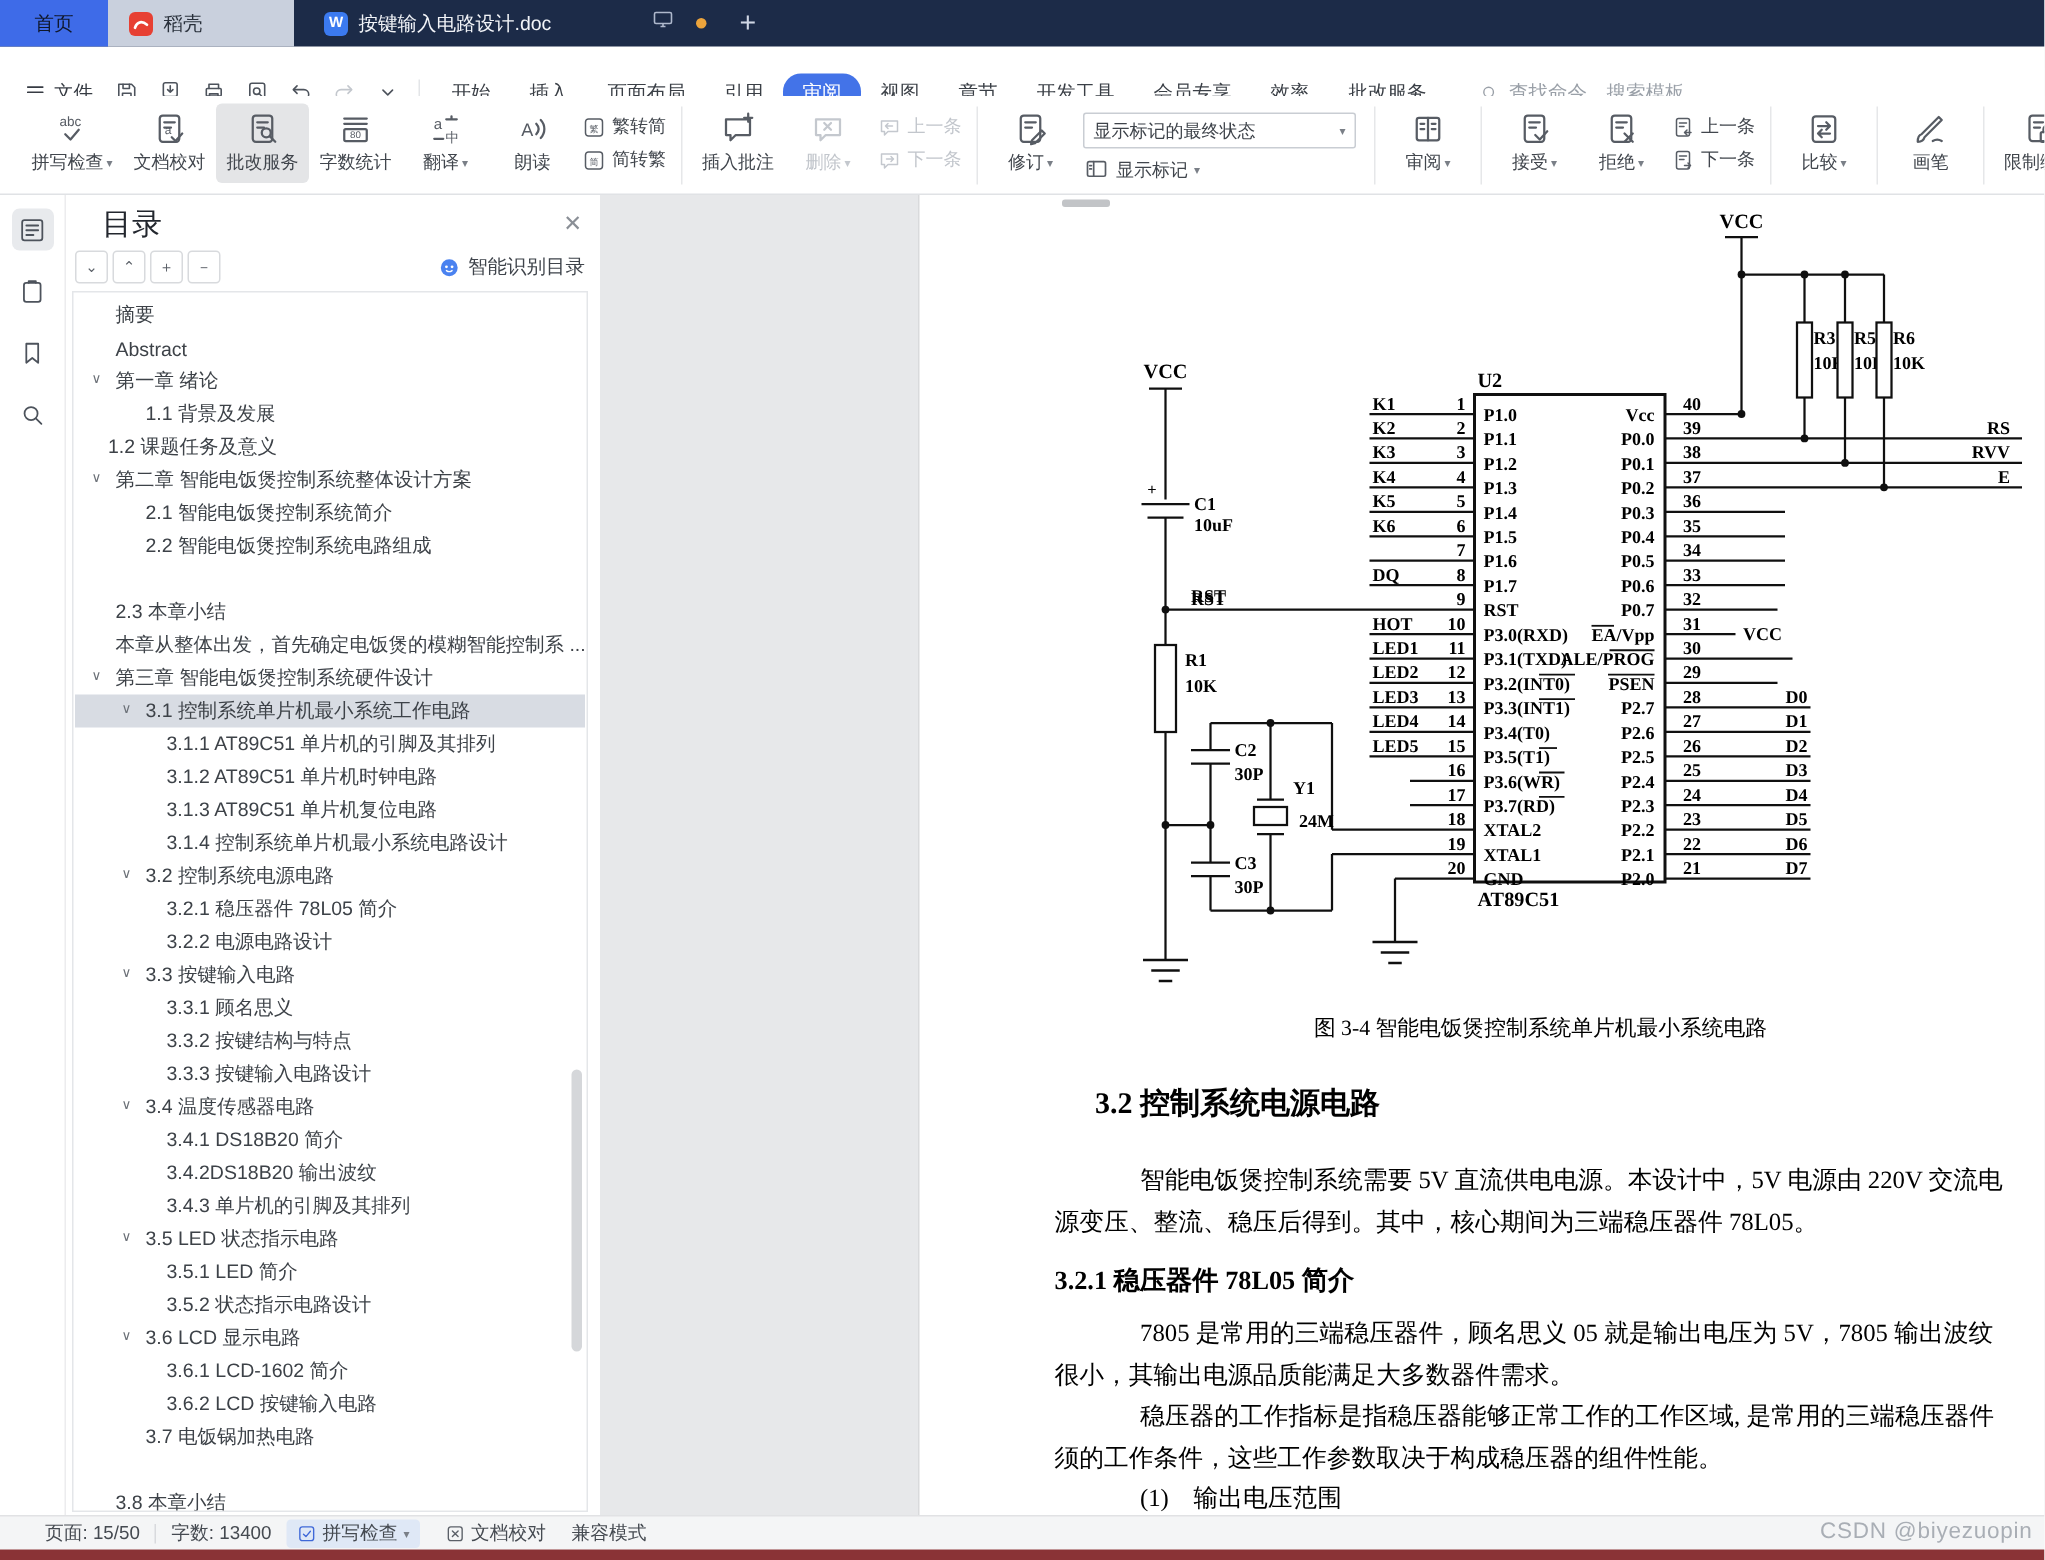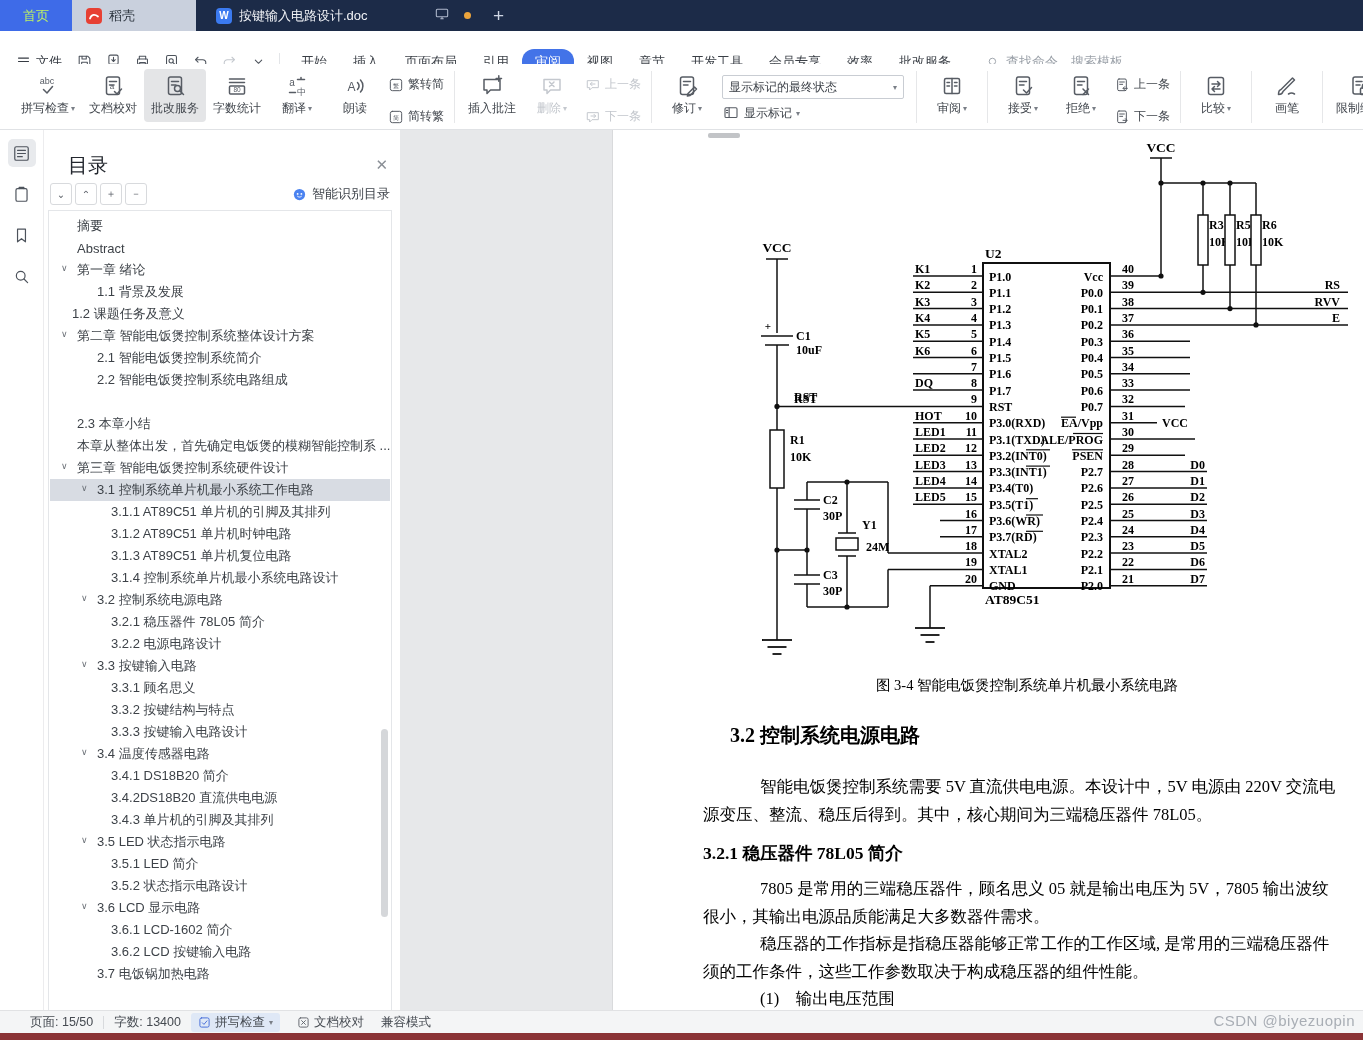--- a/index.html
+++ b/index.html
@@ -1,20 +1,20 @@
 <!DOCTYPE html>
 <html><head>
 <meta charset="utf-8">
 <style>
   html,body{margin:0;padding:0;background:#fff;}
   #root{position:relative;width:1363px;height:1040px;overflow:hidden;font-family:"Liberation Sans",sans-serif;-webkit-font-smoothing:antialiased;}
   
   .titlebar{position:absolute;left:0;top:0;width:100%;height:31px;background:#1c2b48;display:flex;align-items:stretch;}
   .tab{display:flex;align-items:center;gap:7px;padding:0 14px;font-size:13px;cursor:default;}
-  .tab-home{background:#3e6be8;color:#bef264;width:44px;justify-content:center;}
+  .tab-home{background:#3e6be8;color:#0f172a;width:44px;justify-content:center;}
   .tab-docer{background:#c9d0dd;color:#29303b;width:96px;}
   .tab-doc{color:#f2f4f8;width:200px;margin-left:6px;}
   .mini{width:16px;height:16px;border-radius:4px;display:inline-flex;align-items:center;justify-content:center;flex:none;}
   .wicon{background:#3b7af0;color:#fff;font-size:10px;font-weight:bold;}
   .tb-right{display:flex;align-items:center;gap:14px;margin-left:4px;}
   .monitor-ic svg{width:16px;height:16px;}
   .monitor-ic svg *{stroke:#aeb8cc;fill:none;stroke-width:1.6;}
   .dot{width:7px;height:7px;border-radius:50%;background:#eca43c;}
   .newtab{color:#cfd6e4;font-size:19px;display:flex;align-items:center;padding:0 12px;margin-left:10px;}
   
@@ -39,37 +39,37 @@
   .btn{display:flex;flex-direction:column;align-items:center;gap:2px;padding:5px 7px;border-radius:4px;min-width:44px;}
   .btn .lbl{font-size:12px;color:#41464d;white-space:nowrap;display:flex;align-items:center;gap:2px;}
   .btn.active{background:#e4e5e7;}
   .btn.disabled .lbl{color:#c2c6cc;}
   .ic{width:24px;height:24px;}
   .ic *{stroke:#575c64;fill:none;stroke-width:1.5;stroke-linecap:round;stroke-linejoin:round;}
   .ic text{fill:#575c64;stroke:none;font-family:"Liberation Sans",sans-serif;}
   .disabled .ic *{stroke:#c4c8ce;}
   .arr{font-size:8px;color:#7a7f87;}
   .disabled .arr{color:#c4c8ce;}
-  .stackcol{display:flex;flex-direction:column;gap:15px;padding:7px 4px;}
+  .stackcol{display:flex;flex-direction:column;gap:5px;padding:7px 4px;}
   .srow{display:flex;align-items:center;gap:4px;font-size:12px;color:#41464d;white-space:nowrap;}
   .srow .ic{width:16px;height:16px;}
   .srow.disabled{color:#c2c6cc;}
   .combocol{display:flex;flex-direction:column;padding:6px 6px;gap:5px;}
   .combo{width:168px;height:22px;border:1px solid #c9cdd3;border-radius:2px;font-size:12px;color:#3e434a;display:flex;align-items:center;padding:0 6px;justify-content:space-between;background:#fff;}
   .marksrow{display:flex;align-items:center;gap:4px;font-size:12px;color:#41464d;}
   .marksrow .ic{width:18px;height:18px;}
   
   .main{position:absolute;left:0;top:130px;width:100%;height:880px;background:#fff;}
   .rail{position:absolute;left:0;top:0;width:44px;height:100%;border-right:1px solid #ececee;display:flex;flex-direction:column;align-items:center;padding-top:9px;gap:13px;box-sizing:border-box;}
   .railbtn{width:28px;height:28px;border-radius:5px;display:flex;align-items:center;justify-content:center;}
   .railbtn.sel{background:#e8eaed;}
   .railbtn svg{width:19px;height:19px;}
   .railbtn svg *{stroke:#4d535c;fill:none;stroke-width:1.5;stroke-linecap:round;stroke-linejoin:round;}
   
-  .tocpanel{position:absolute;left:44px;top:16px;width:356px;height:100%;background:#fff;}
+  .tocpanel{position:absolute;left:44px;top:0;width:356px;height:100%;background:#fff;}
   .tochead{position:absolute;left:24px;top:6px;font-size:20px;color:#23272e;font-weight:500;}
   .tocclose{position:absolute;right:12px;top:10px;font-size:15px;color:#8a8f96;}
   .tocctrl{position:absolute;left:6px;top:37px;display:flex;gap:3px;}
   .cbox{width:20px;height:20px;border:1px solid #d8dadd;border-radius:3px;display:flex;align-items:center;justify-content:center;font-size:10px;color:#5b6068;background:#fff;}
   .smart{position:absolute;right:10px;top:39px;display:flex;align-items:center;gap:5px;font-size:13px;color:#3f444b;}
   .smart svg{width:15px;height:15px;}
   .toclist{position:absolute;left:4px;top:64px;right:8px;bottom:2px;border:1px solid #e4e6e9;background:#fff;overflow:hidden;}
   .tocrow{position:absolute;left:1px;right:1px;height:22px;display:flex;align-items:center;font-size:13px;color:#3d4248;white-space:nowrap;}
   .tocrow.sel{background:#d8dce3;}
   .tocchev{position:absolute;font-size:9px;color:#6b7077;top:4px;}
@@ -573,21 +573,21 @@
             <span style="padding-left:61px">3.3.3 按键输入电路设计</span>
           </div>
           <div class="tocrow" style="top:532px">
             <span class="tocchev" style="left:31px">∨</span>
             <span style="padding-left:47px">3.4 温度传感器电路</span>
           </div>
           <div class="tocrow" style="top:554px">
             <span style="padding-left:61px">3.4.1 DS18B20 简介</span>
           </div>
           <div class="tocrow" style="top:576px">
-            <span style="padding-left:61px">3.4.2DS18B20 直流供电电源</span>
+            <span style="padding-left:61px">3.4.2DS18B20 输出波纹</span>
           </div>
           <div class="tocrow" style="top:598px">
             <span style="padding-left:61px">3.4.3 单片机的引脚及其排列</span>
           </div>
           <div class="tocrow" style="top:620px">
             <span class="tocchev" style="left:31px">∨</span>
             <span style="padding-left:47px">3.5 LED 状态指示电路</span>
           </div>
           <div class="tocrow" style="top:642px">
             <span style="padding-left:61px">3.5.1 LED 简介</span>

